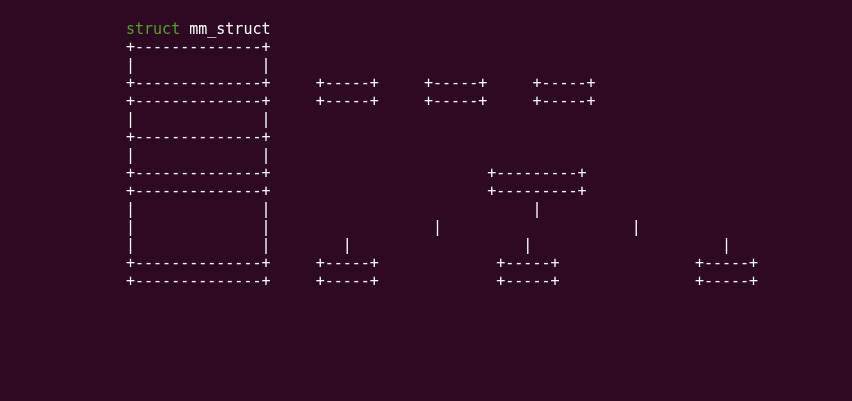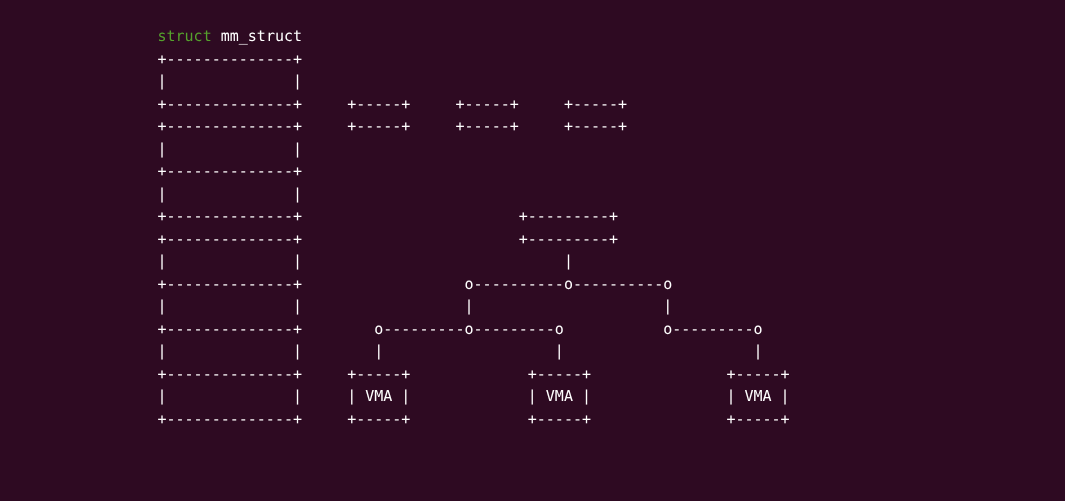--- a/index.html
+++ b/index.html
@@ -13,21 +13,21 @@
     overflow: hidden;
   }
   .screen {
     width: 852px;
     height: 401px;
     box-sizing: border-box;
     padding: 20px 0 0 126px;
   }
   .art {
     font-family: "DejaVu Sans Mono", "Liberation Mono", monospace;
-    font-size: 12px;
+    font-size: 15px;
     line-height: 18px;
     color: #ffffff;
   }
   .line {
     white-space: pre;
     height: 18px;
   }
   .kw {
     color: #55a02d;
   }
@@ -41,21 +41,18 @@
     <div class="line">+--------------+</div>
     <div class="line">|              |</div>
     <div class="line">+--------------+     +-----+     +-----+     +-----+</div>
     <div class="line">+--------------+     +-----+     +-----+     +-----+</div>
     <div class="line">|              |</div>
     <div class="line">+--------------+</div>
     <div class="line">|              |</div>
     <div class="line">+--------------+                        +---------+</div>
     <div class="line">+--------------+                        +---------+</div>
     <div class="line">|              |                             |</div>
-    <div class="line">+--------------+                  o----------o----------o</div>
     <div class="line">|              |                  |                     |</div>
-    <div class="line">+--------------+        o---------o---------o           o---------o</div>
     <div class="line">|              |        |                   |                     |</div>
     <div class="line">+--------------+     +-----+             +-----+               +-----+</div>
-    <div class="line">|              |     | VMA |             | VMA |               | VMA |</div>
     <div class="line">+--------------+     +-----+             +-----+               +-----+</div>
   </div>
 </div>
 
 </body></html>

